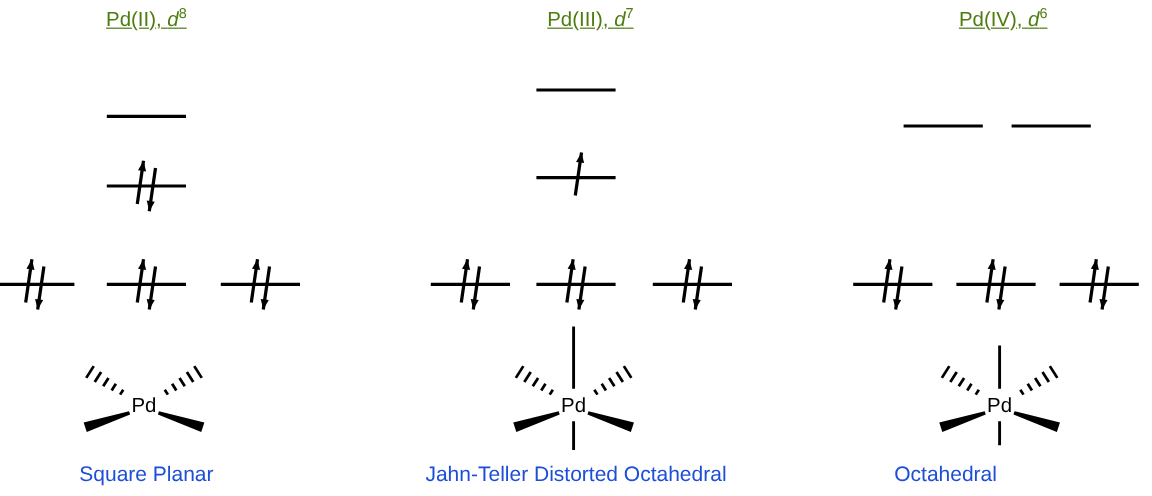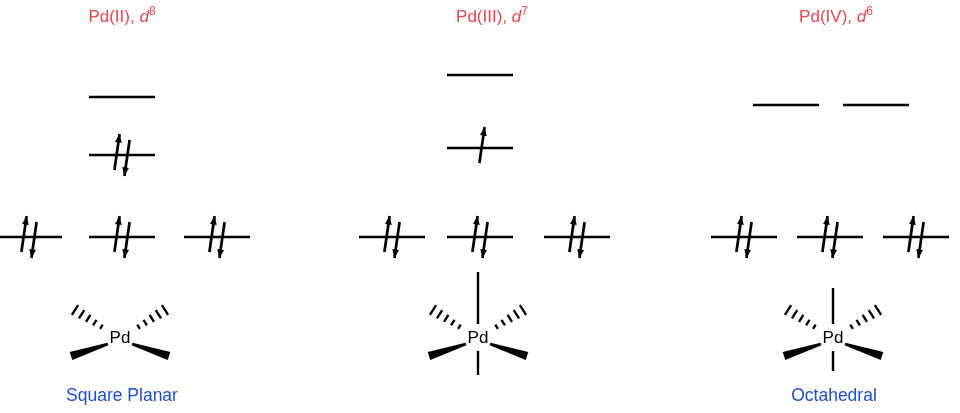--- a/index.html
+++ b/index.html
@@ -10,22 +10,23 @@
     width: 960px;
     height: 413px;
     background: #ffffff;
     overflow: hidden;
   }
   .col-title {
     position: absolute;
     top: 7px;
     transform: translateX(-50%);
     font-size: 17px;
-    color: #ef4444;
+    color: #4d7c0f;
     white-space: nowrap;
+    text-decoration: underline;
   }
   .col-title i { font-style: italic; }
   .col-title sup { font-size: 12px; line-height: 0; }
   .col-label {
     position: absolute;
     top: 385px;
     transform: translateX(-50%);
     font-size: 17.5px;
     color: #1d4ed8;
     white-space: nowrap;
@@ -147,16 +148,17 @@
     </svg>
 
   <div class="col-title" style="left: 122px;"><span>Pd(II), </span><i>d</i><sup>8</sup></div>
 
   <div class="col-title" style="left: 492px;"><span>Pd(III), </span><i>d</i><sup>7</sup></div>
 
   <div class="col-title" style="left: 836px;"><span>Pd(IV), </span><i>d</i><sup>6</sup></div>
 
   <div class="col-label" style="left: 122px;">Square Planar</div>
 
+  <div class="col-label" style="left: 480px;">Jahn-Teller Distorted Octahedral</div>
 
-  <div class="col-label" style="left: 834px; text-align: center;">Octahedral</div>
+  <div class="col-label" style="left: 788px; text-align: center;">Octahedral</div>
 
 </div>
 
 </body></html>

